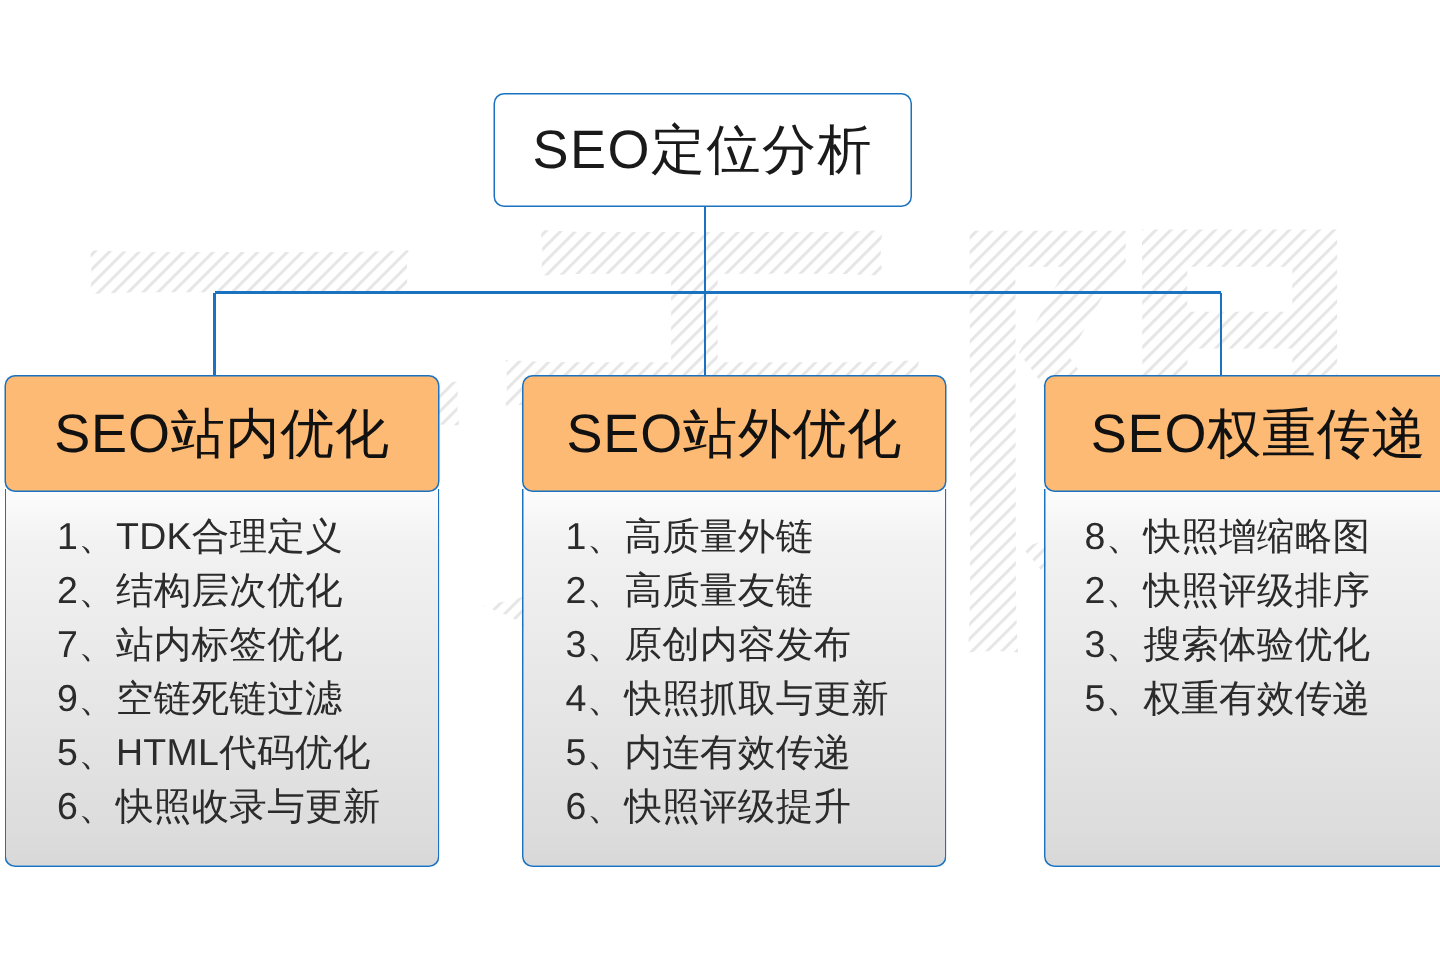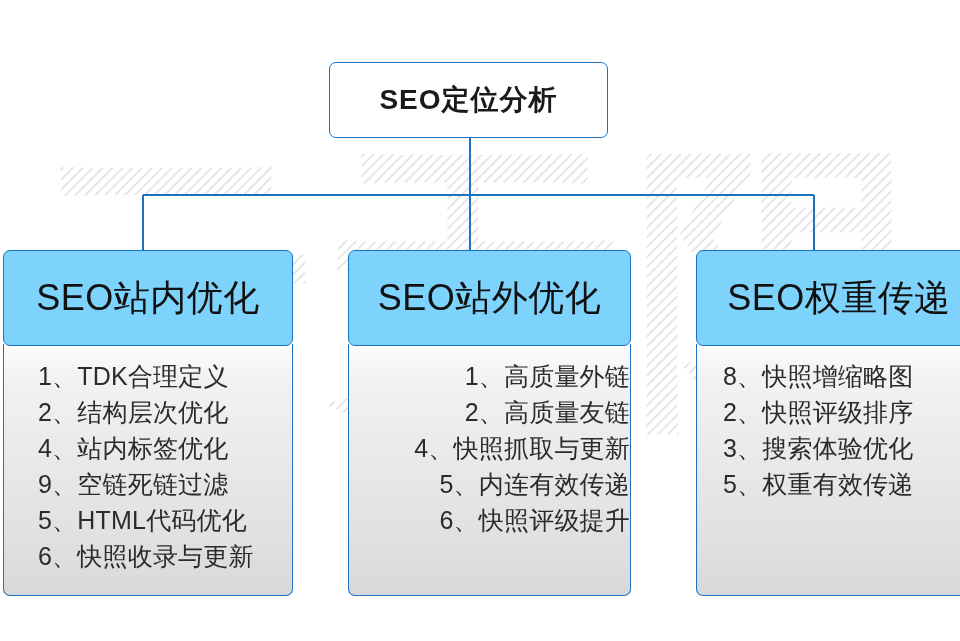--- a/index.html
+++ b/index.html
@@ -64,44 +64,44 @@
     box-sizing: border-box;
     border: 1.4px solid #1a72c0;
     border-radius: 7px;
     background: #ffffff;
     display: flex;
     align-items: center;
     justify-content: center;
     z-index: 3;
   }
   .root-title {
-    font-size: 28px;
+    font-size: 36px;
     color: #1a1a1a;
-    font-weight: 700;
+    font-weight: 400;
     letter-spacing: 1px;
     line-height: 1;
     white-space: nowrap;
   }
 
   
   .column {
     position: absolute;
     top: 250px;
     z-index: 3;
   }
   .col-1 { left: 3px;   width: 290px; }
   .col-2 { left: 328px; width: 283px; padding-left: 20px; }
   .col-3 { left: 671px; width: 286px; padding-left: 25px; }
 
   .col-head {
     box-sizing: border-box;
-    height: 96px;
+    height: 78px;
     border: 1.4px solid #1a72c0;
     border-radius: 7px;
-    background: #7dd3fc;
+    background: #fdba74;
     display: flex;
     align-items: center;
     justify-content: center;
     position: relative;
     z-index: 2;
   }
   .col-head-title {
     font-size: 36px;
     color: #111111;
     font-weight: 400;
@@ -134,21 +134,21 @@
 
   .item {
     font-size: 25px;
     color: #2b2b2b;
     line-height: 36px;
     height: 36px;
     padding-left: 34px;
     white-space: nowrap;
     letter-spacing: 0.2px;
   }
-  .col-2 .item { padding-left: 28px; text-align: right; }
+  .col-2 .item { padding-left: 28px; }
   .col-3 .item { padding-left: 26px; }
 </style>
 </head>
 <body>
 
 <div class="canvas">
 
   <div class="watermark">
     <svg viewBox="0 0 840 360" preserveAspectRatio="none" aria-hidden="true">
       <defs>
@@ -180,34 +180,35 @@
     <span class="root-title">SEO定位分析</span>
   </div>
 
   <div class="column col-1">
     <div class="col-head">
       <span class="col-head-title">SEO站内优化</span>
     </div>
     <div class="col-body">
       <div class="item">1、TDK合理定义</div>
       <div class="item">2、结构层次优化</div>
-      <div class="item">4、站内标签优化</div>
+      <div class="item">7、站内标签优化</div>
       <div class="item">9、空链死链过滤</div>
       <div class="item">5、HTML代码优化</div>
       <div class="item">6、快照收录与更新</div>
     </div>
   </div>
 
   <div class="column col-2">
     <div class="col-head">
       <span class="col-head-title">SEO站外优化</span>
     </div>
     <div class="col-body">
       <div class="item">1、高质量外链</div>
       <div class="item">2、高质量友链</div>
+      <div class="item">3、原创内容发布</div>
       <div class="item">4、快照抓取与更新</div>
       <div class="item">5、内连有效传递</div>
       <div class="item">6、快照评级提升</div>
     </div>
   </div>
 
   <div class="column col-3">
     <div class="col-head">
       <span class="col-head-title">SEO权重传递</span>
     </div>

